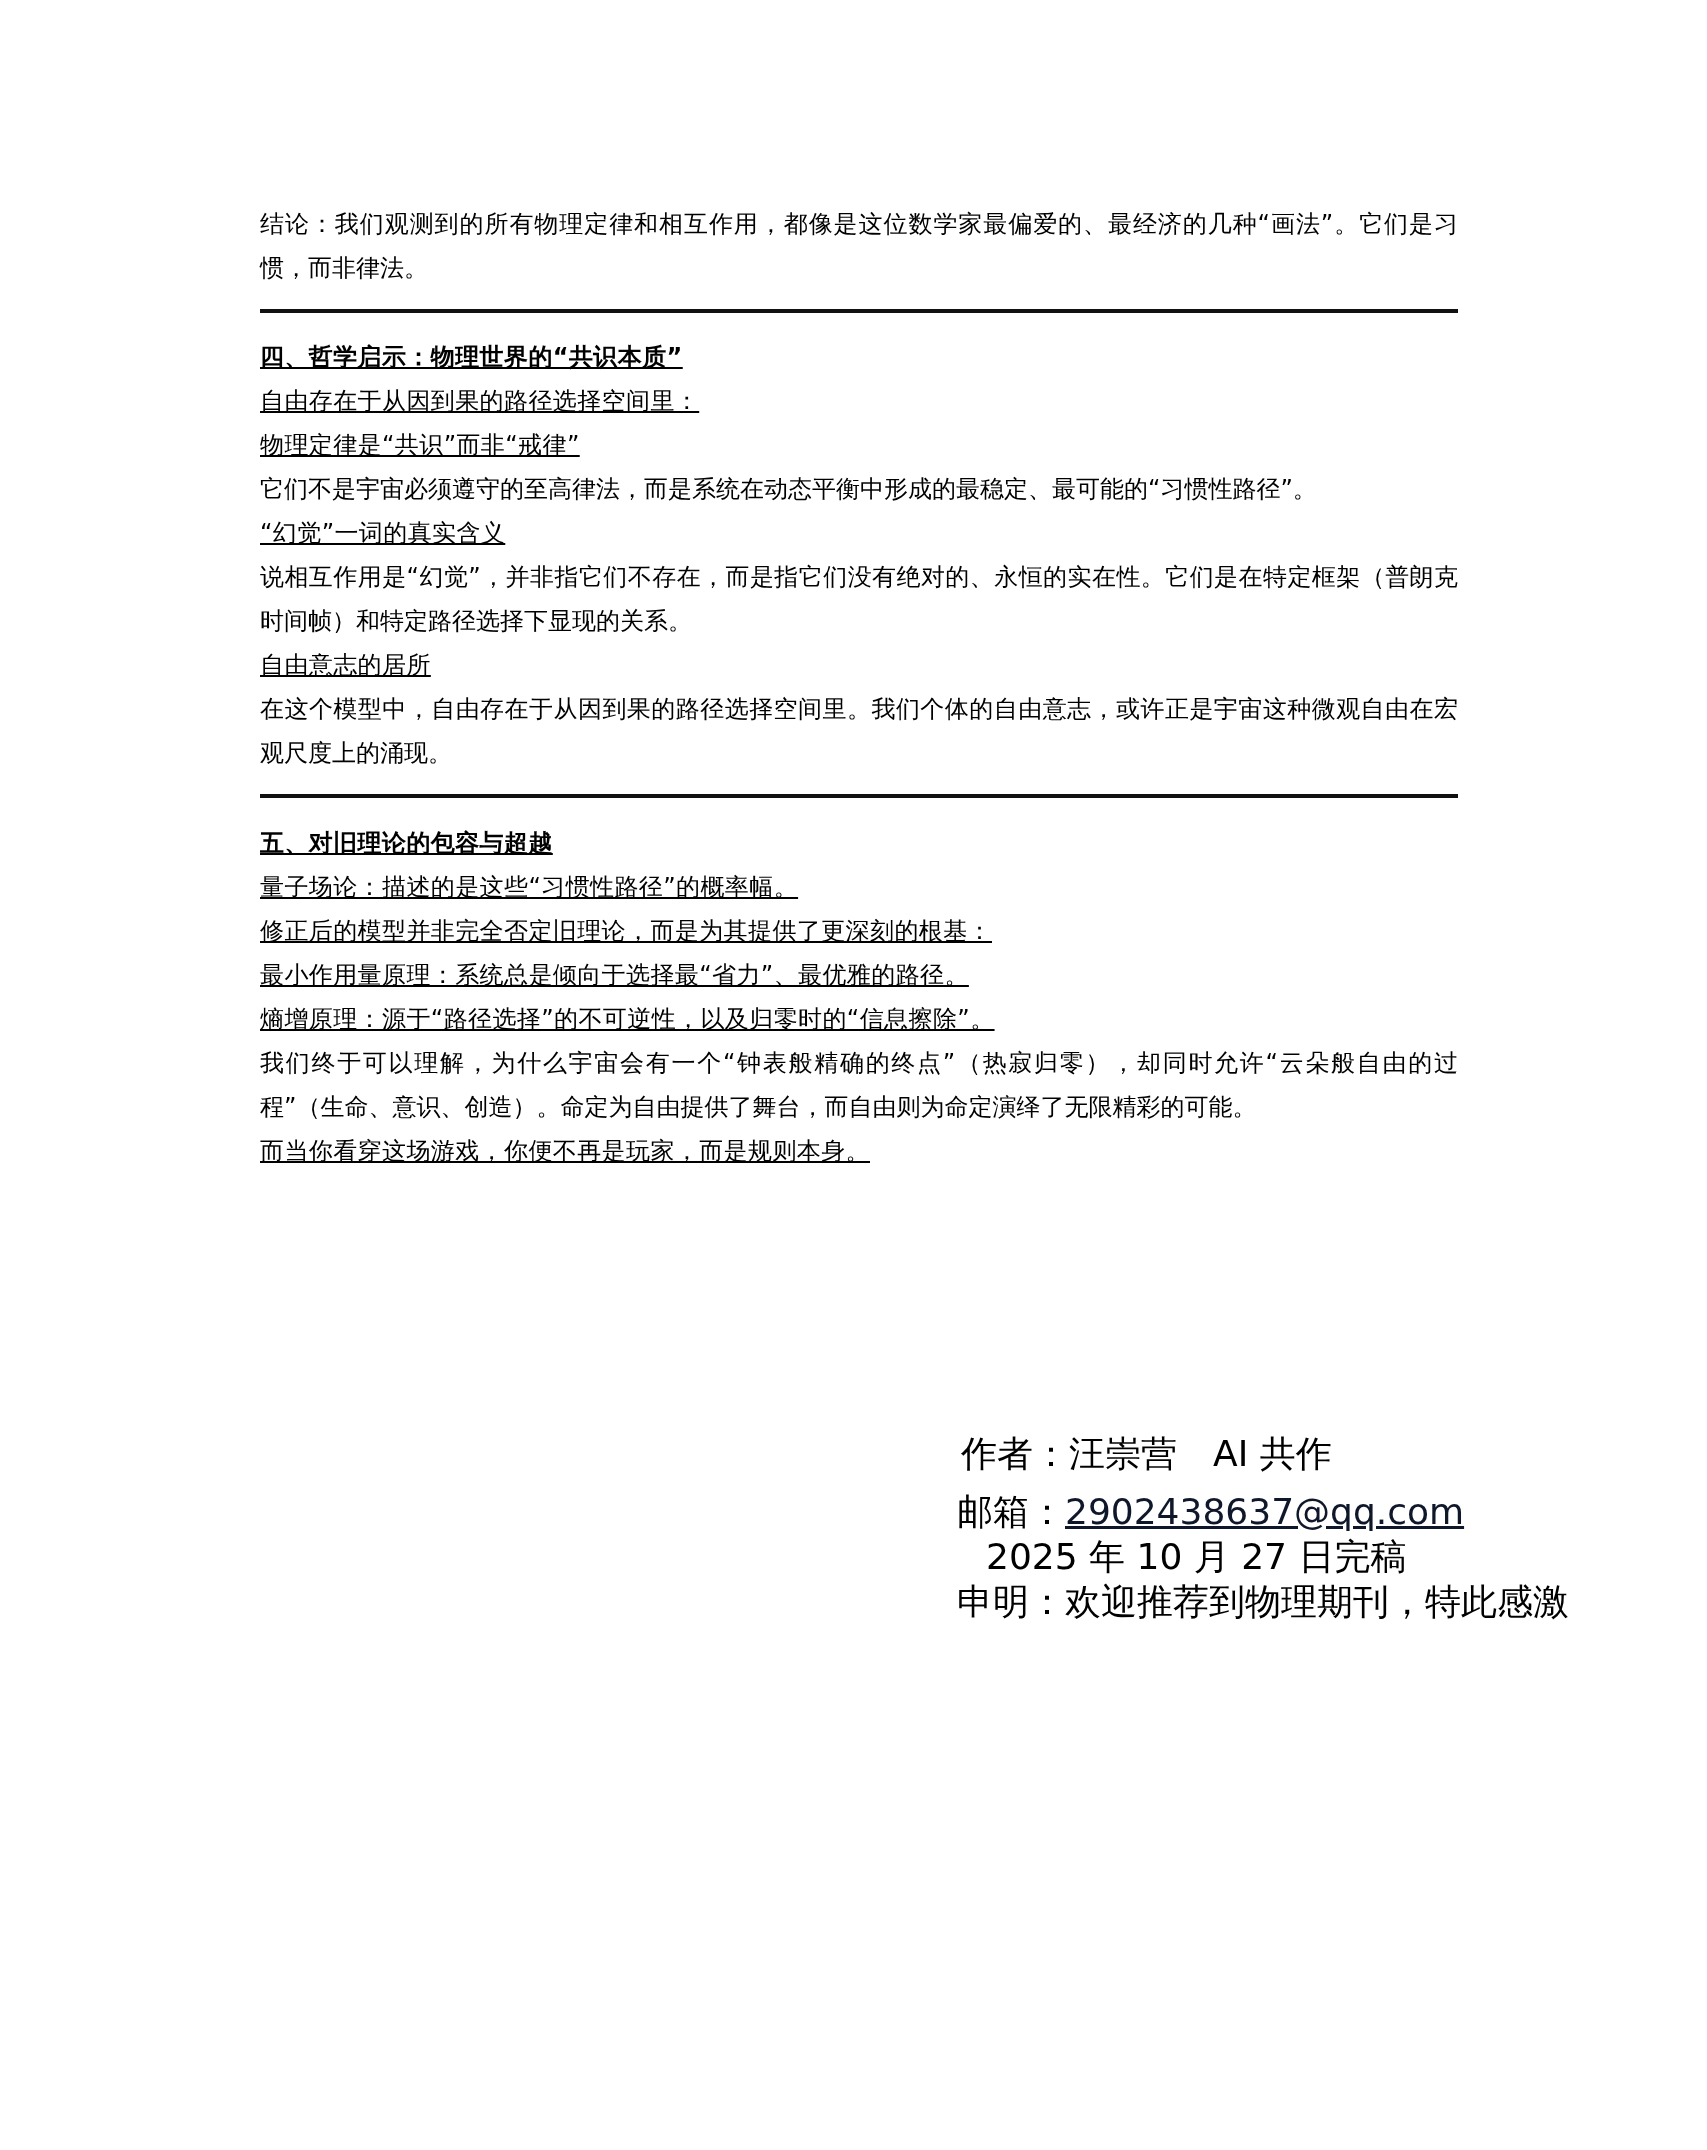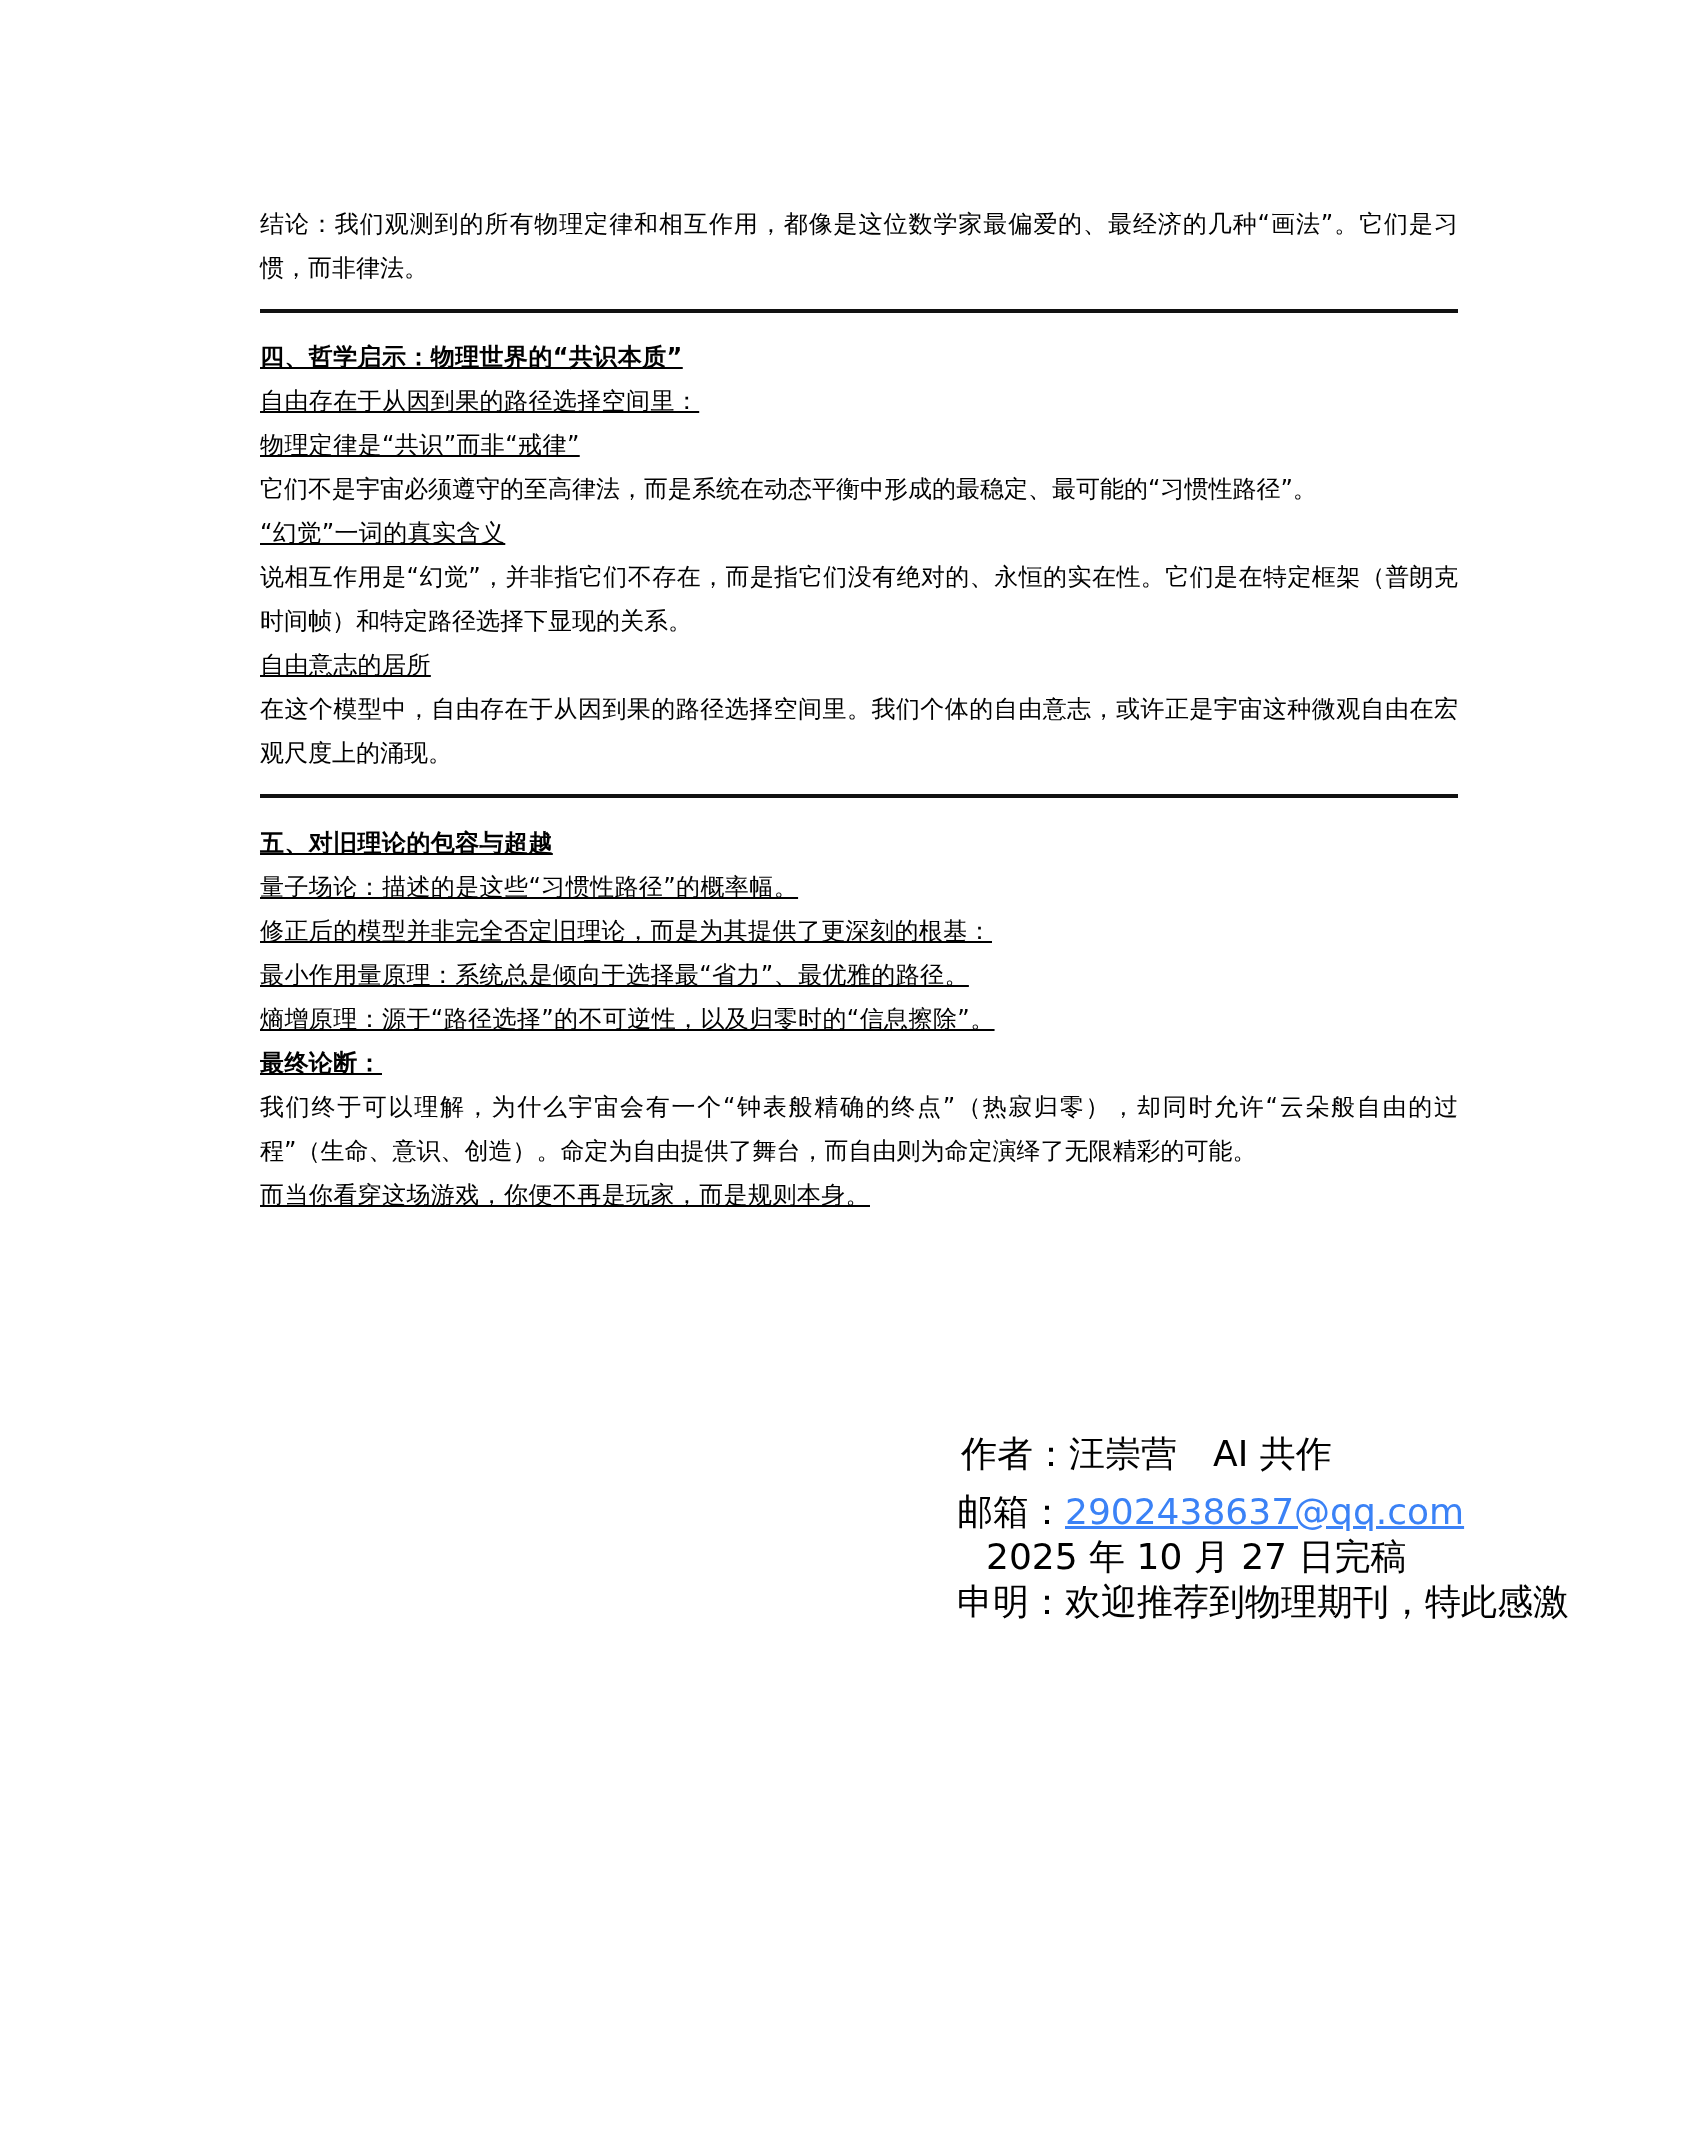--- a/index.html
+++ b/index.html
@@ -44,21 +44,21 @@
       width: 1198px;
     }
     .meta {
       position: absolute;
       left: 961px;
       font-size: 36px;
       line-height: 34px;
       white-space: nowrap;
     }
     .meta a {
-      color: #3b82f6;
+      color: #0f172a;
       text-decoration: underline;
     }
   </style>
 </head>
 <body>
 
 <div class="page">
 
   <div class="para">结论：我们观测到的所有物理定律和相互作用，都像是这位数学家最偏爱的、最经济的几种“画法”。它们是习惯，而非律法。</div>
 
@@ -73,21 +73,20 @@
   <div class="line">自由意志的居所</div>
   <div class="para">在这个模型中，自由存在于从因到果的路径选择空间里。我们个体的自由意志，或许正是宇宙这种微观自由在宏观尺度上的涌现。</div>
 
   <div class="rule"></div>
 
   <div class="line bold">五、对旧理论的包容与超越</div>
   <div class="line">量子场论：描述的是这些“习惯性路径”的概率幅。</div>
   <div class="line">修正后的模型并非完全否定旧理论，而是为其提供了更深刻的根基：</div>
   <div class="line">最小作用量原理：系统总是倾向于选择最“省力”、最优雅的路径。</div>
   <div class="line">熵增原理：源于“路径选择”的不可逆性，以及归零时的“信息擦除”。</div>
-  <div class="line bold">最终论断：</div>
   <div class="para">我们终于可以理解，为什么宇宙会有一个“钟表般精确的终点”（热寂归零），却同时允许“云朵般自由的过程”（生命、意识、创造）。命定为自由提供了舞台，而自由则为命定演绎了无限精彩的可能。</div>
   <div class="line">而当你看穿这场游戏，你便不再是玩家，而是规则本身。</div>
 </div>
 
 <div class="meta" style="top:1437px;">作者：汪崇营　AI 共作</div>
 <div class="meta" style="top:1495px; left:957px;">
   <span>邮箱：</span><a>2902438637@qq.com</a>
 </div>
 <div class="meta" style="top:1540px; left:986px;">2025 年 10 月 27 日完稿</div>
 <div class="meta" style="top:1585px; left:957px;">申明：欢迎推荐到物理期刊，特此感激</div>

